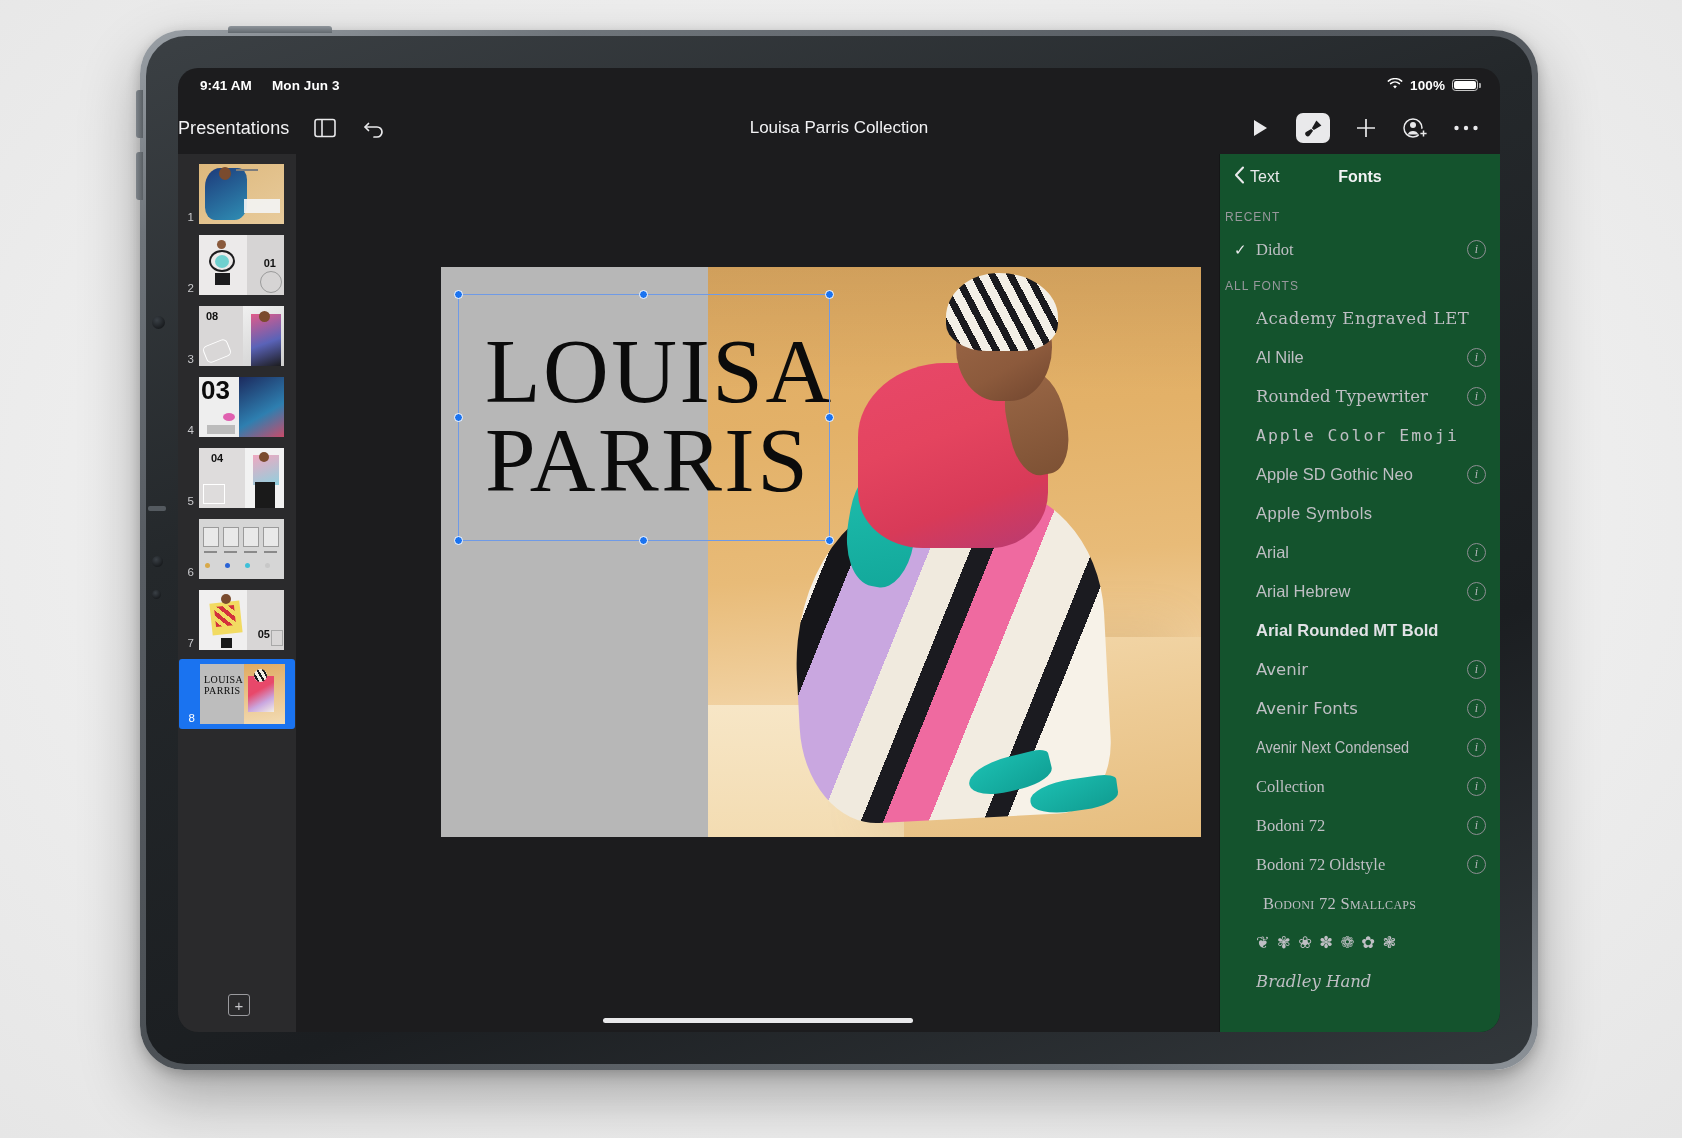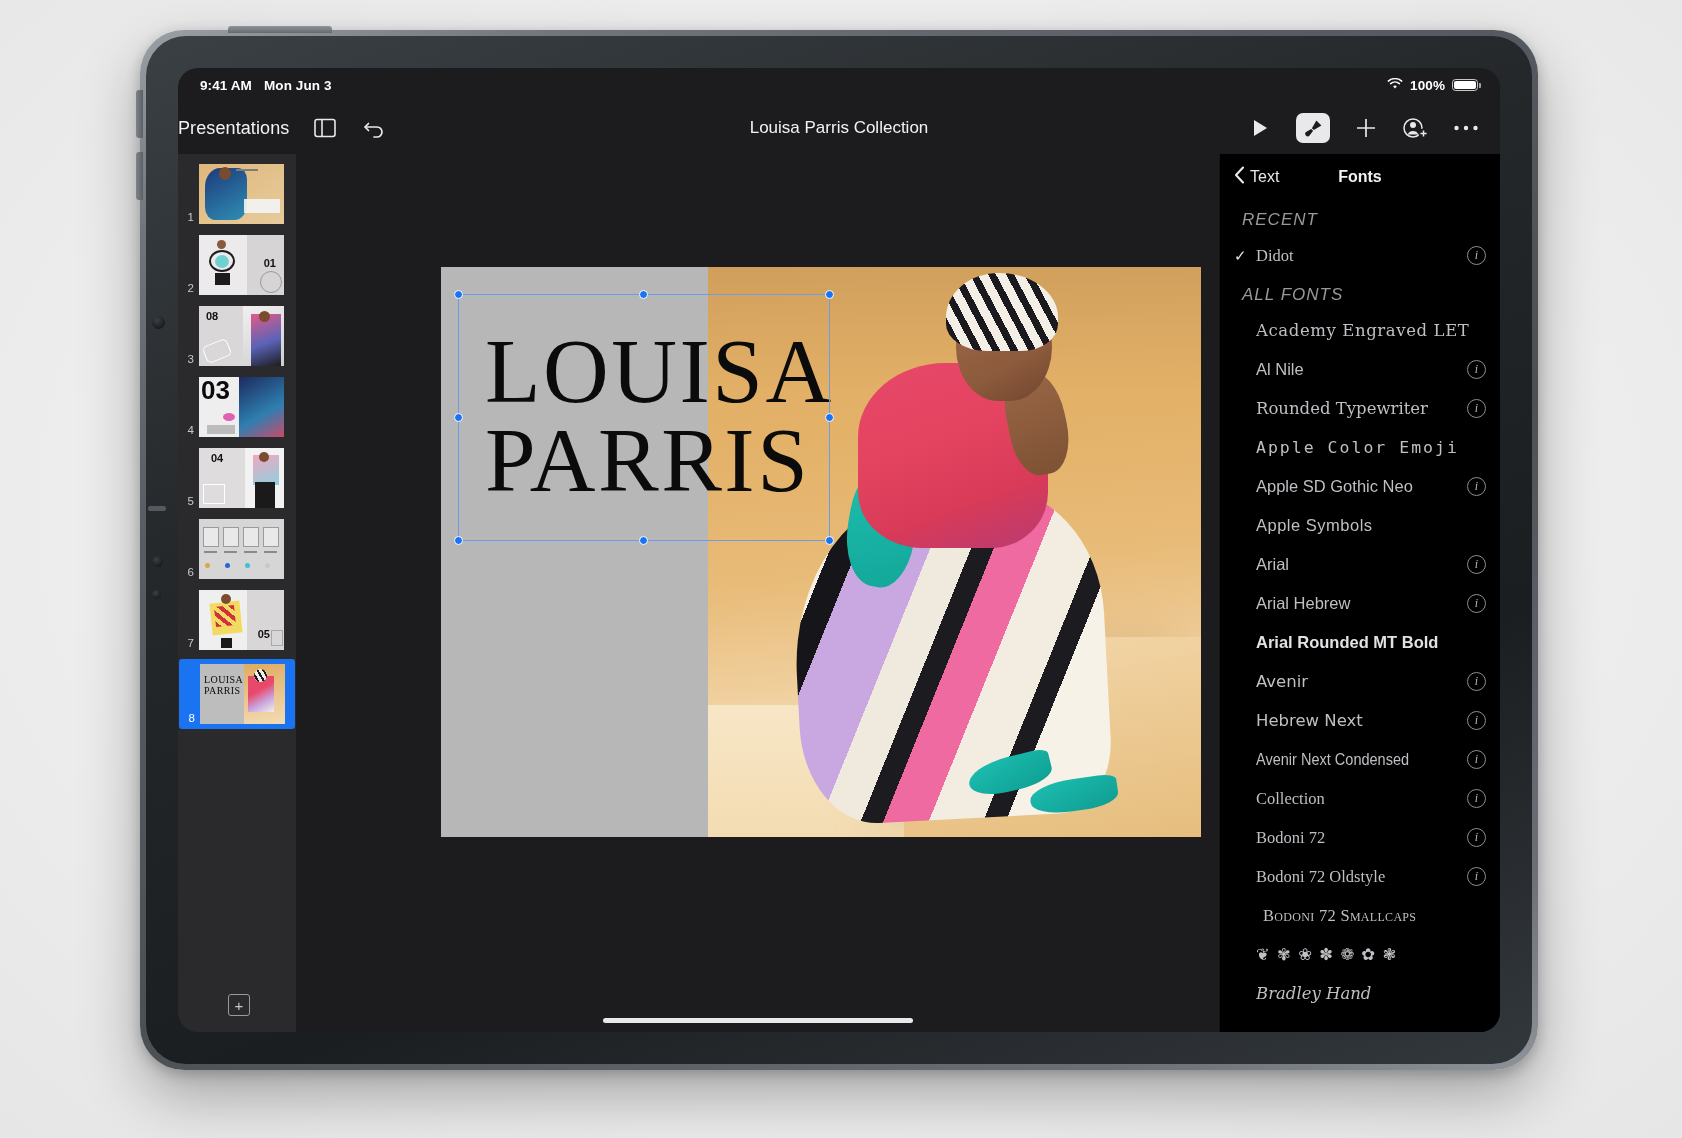--- a/index.html
+++ b/index.html
@@ -60,21 +60,21 @@
     background: #5d6368; border-radius: 2px; opacity: .85;
   }
 
   
   #statusbar {
     position: absolute; left: 0; top: 0; width: 100%; height: 34px;
     display: flex; align-items: center; justify-content: space-between;
     padding: 0 22px; color: #ffffff;
     font-size: 13.5px; font-weight: bold; letter-spacing: .1px;
   }
-  .sb-left { display: flex; align-items: center; gap: 12px; }
+  .sb-left { display: flex; align-items: center; gap: 20px; }
   .sb-right { display: flex; align-items: center; gap: 7px; }
   .battery-shell {
     width: 26px; height: 12px; border: 1.4px solid rgba(255,255,255,.75);
     border-radius: 3.5px; position: relative; display: inline-block;
   }
   .battery-shell::after {
     content:""; position:absolute; right:-3.5px; top:3.2px;
     width:2px; height:5px; background: rgba(255,255,255,.6); border-radius:0 1px 1px 0;
   }
   .battery-fill {
@@ -245,34 +245,34 @@
   .h-bl { left: -5px; bottom: -5px; } .h-bm { left: 50%; margin-left: -5px; bottom: -5px; }
   .h-br { right: -5px; bottom: -5px; }
 
   #home-indicator {
     position: absolute; left: 50%; transform: translateX(-50%);
     bottom: 9px; width: 310px; height: 5px; border-radius: 3px; background: #e8e8ea;
   }
 
   
   #inspector {
-    width: 281px; background: #000000; position: relative;
+    width: 281px; background: #14532d; position: relative;
     border-left: 1px solid #151517; overflow: hidden;
   }
   #insp-header {
     height: 46px; display: flex; align-items: center; position: relative; padding: 0 14px;
   }
   #back-text { display: flex; align-items: center; gap: 5px; color: #e9e9eb; font-size: 16px; }
   #insp-title {
     position: absolute; left: 0; right: 0; text-align: center;
     font-size: 16px; font-weight: bold; color: #f2f2f4; pointer-events: none;
   }
   .section-label {
-    font-size: 17px; letter-spacing: 1.0px; color: #98989d;
-    padding: 10px 0 6px 22px; text-transform: uppercase; font-style: italic;
+    font-size: 12px; letter-spacing: 1.0px; color: #98989d;
+    padding: 10px 0 6px 5px; text-transform: uppercase;
   }
   .font-row {
     display: flex; align-items: center; height: 39px; padding: 0 14px 0 14px;
     position: relative; color: #c3c3c7;
   }
   .font-row .check { width: 22px; font-size: 15px; color: #e9e9eb; flex: none; }
   .font-row .fname { flex: 1; font-size: 16.5px; color: #bfbfc4; white-space: nowrap; overflow: hidden; }
   .font-row .info {
     flex: none; width: 19px; height: 19px; border-radius: 50%;
     border: 1.3px solid #8e8e93; color: #b8b8bd;
@@ -596,21 +596,21 @@
           <span class="check"></span>
           <span class="fname f-arialbold">Arial Rounded MT Bold</span>
         </div>
         <div class="font-row">
           <span class="check"></span>
           <span class="fname f-avenir">Avenir</span>
           <span class="info">i</span>
         </div>
         <div class="font-row">
           <span class="check"></span>
-          <span class="fname f-avenir">Hebrew Next</span>
+          <span class="fname f-avenir">Avenir Fonts</span>
           <span class="info">i</span>
         </div>
         <div class="font-row">
           <span class="check"></span>
           <span class="fname f-cond">Avenir Next Condensed</span>
           <span class="info">i</span>
         </div>
         <div class="font-row">
           <span class="check"></span>
           <span class="fname f-baskerville">Collection</span>

